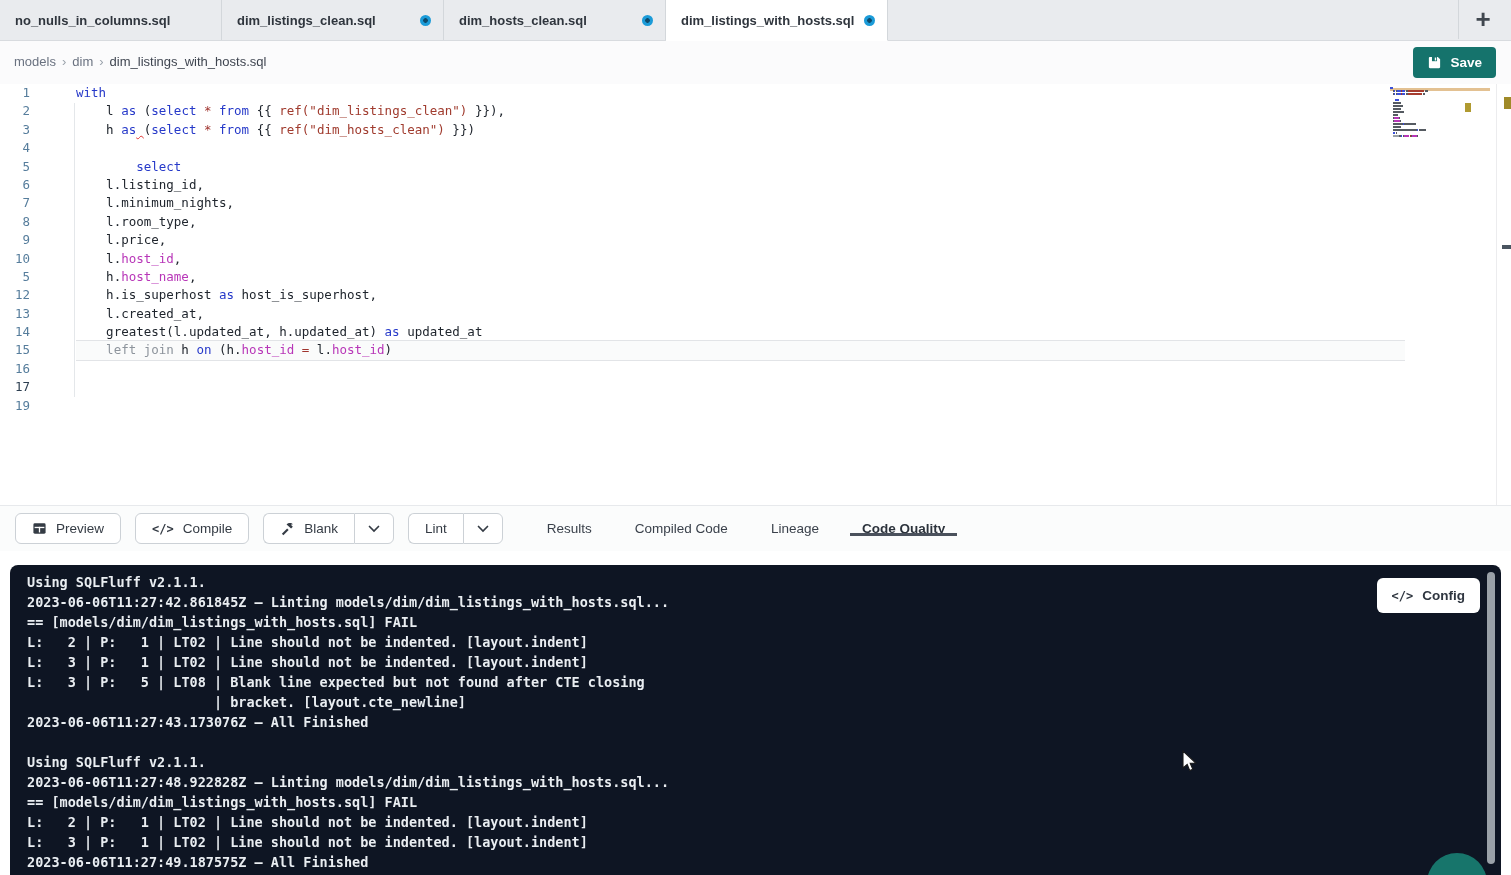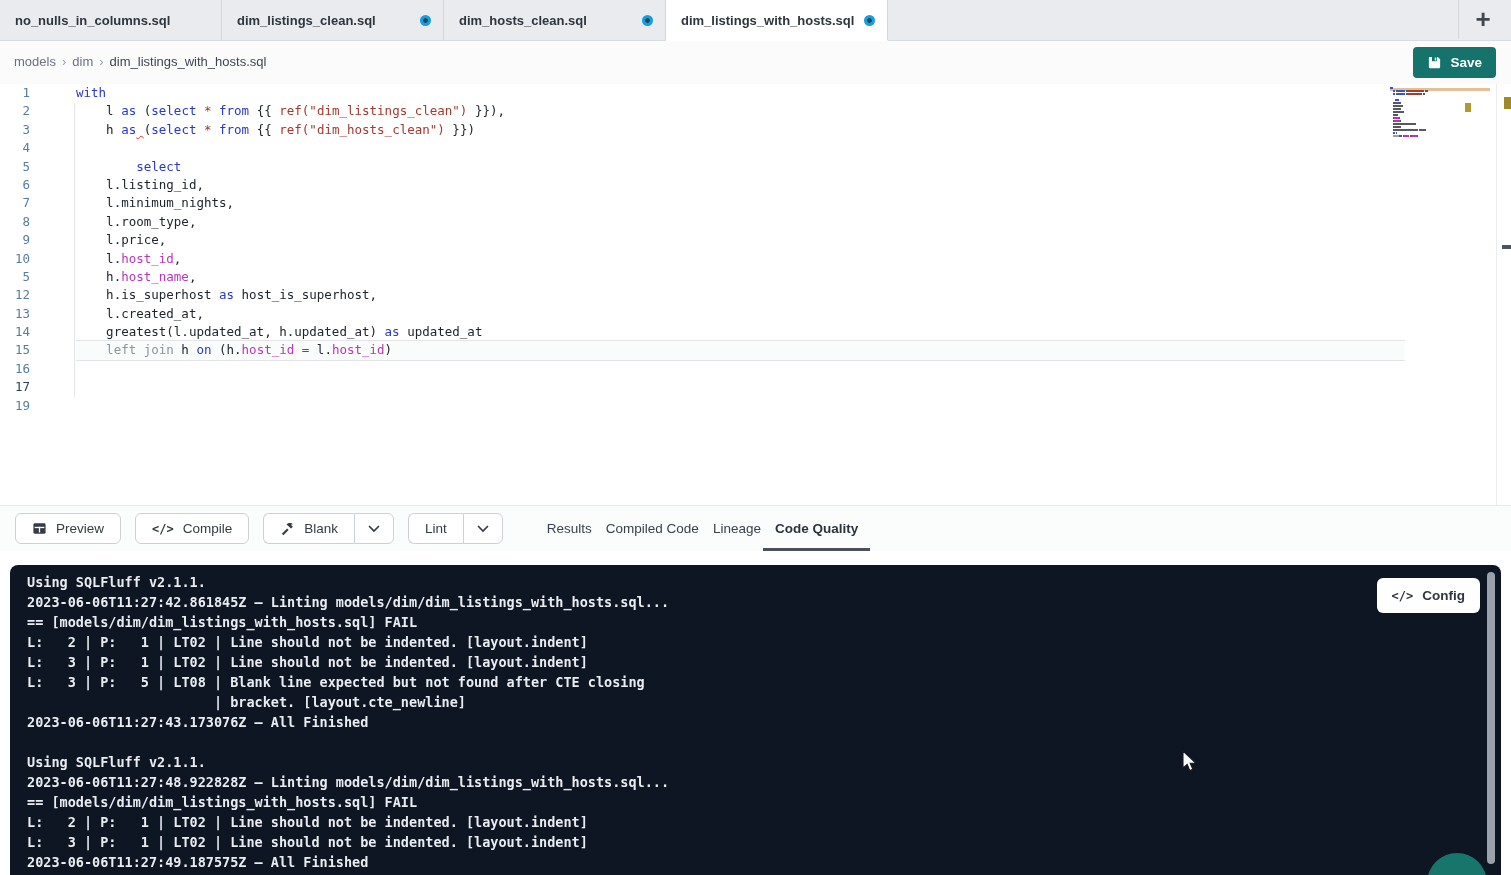--- a/index.html
+++ b/index.html
@@ -63,21 +63,21 @@
   
   .toolbar{position:absolute;top:505px;left:0;right:0;height:46px;background:#fbfcfc;
            border-top:1px solid #e7e9ec;display:flex;align-items:center;padding-left:15px;
            box-sizing:border-box;}
   .btn,.seg{height:31px;background:#fff;border:1px solid #ccd1d6;display:flex;align-items:center;
             gap:9px;padding:0 16px;font-size:13.5px;color:#343b44;cursor:pointer;box-sizing:border-box;}
   .btn{border-radius:6px;margin-right:14px;}
   .btn-group{display:flex;margin-right:14px;}
   .seg-main{border-radius:6px 0 0 6px;border-right:none;}
   .seg-arrow{border-radius:0 6px 6px 0;padding:0 13px;}
-  .btabs{display:flex;gap:14px;margin-left:30px;height:100%;}
+  .btabs{display:flex;gap:43px;margin-left:30px;height:100%;align-items:center;}
   .btab{font-size:13.5px;color:#3a414b;display:flex;align-items:center;position:relative;cursor:pointer;}
   .btab.active{font-weight:600;color:#2c333c;}
   .btab.active::after{content:'';position:absolute;bottom:0;left:-12px;right:-12px;height:3px;background:#4a515c;}
 
   
   .terminal{position:absolute;left:10px;right:10px;top:565px;height:310px;background:#0e1523;
             border-radius:8px 8px 0 0;}
   .term-pre{margin:0;padding:7px 0 0 17px;font-family:"DejaVu Sans Mono",monospace;
             font-weight:700;font-size:13.5px;line-height:20px;color:#e9edf1;white-space:pre;}
   .config-btn{position:absolute;top:13px;right:21px;height:35px;background:#fff;border-radius:6px;

